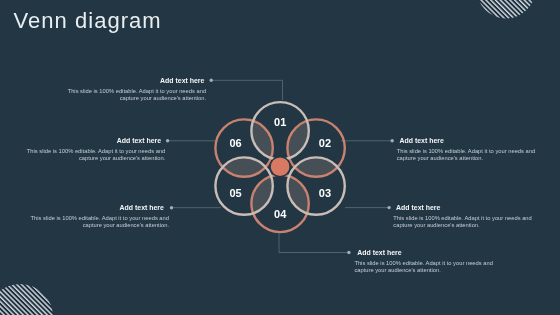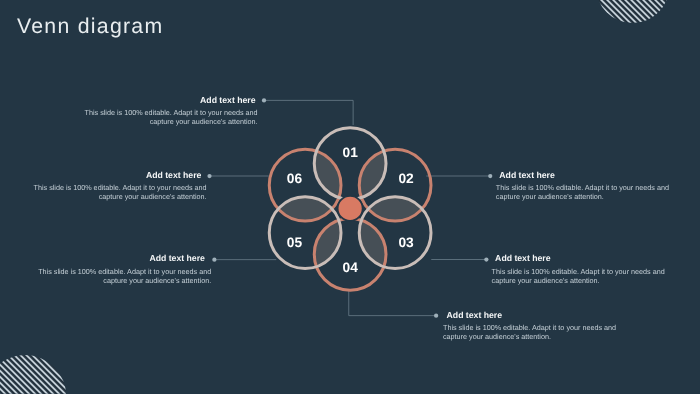--- a/index.html
+++ b/index.html
@@ -1,19 +1,19 @@
 <!DOCTYPE html>
 <html><head>
 <meta charset="utf-8">
 <style>
   html,body{margin:0;padding:0;}
   body{width:560px;height:315px;overflow:hidden;background:#233644;
        font-family:"Liberation Sans",sans-serif;-webkit-font-smoothing:antialiased;}
   #slide{position:relative;width:560px;height:315px;overflow:hidden;background:#233644;}
-  #title{position:absolute;left:13.6px;top:11.9px;font-size:17px;letter-spacing:1.02px;color:#e9eef0;
+  #title{position:absolute;left:13.6px;top:11.9px;font-size:22px;letter-spacing:1.02px;color:#e9eef0;
          line-height:18px;white-space:nowrap;}
   .cal{position:absolute;}
   .cal .hd{font-weight:bold;font-size:6.95px;color:#f4f6f7;line-height:8px;white-space:nowrap;}
   .cal .bd{font-size:5.78px;color:#c3ced5;line-height:7.05px;margin-top:2.8px;}
   .cal.l{text-align:right;}
   .cal.r{text-align:left;}
   #art{position:absolute;left:0;top:0;}
 </style>
 </head>
 <body>

